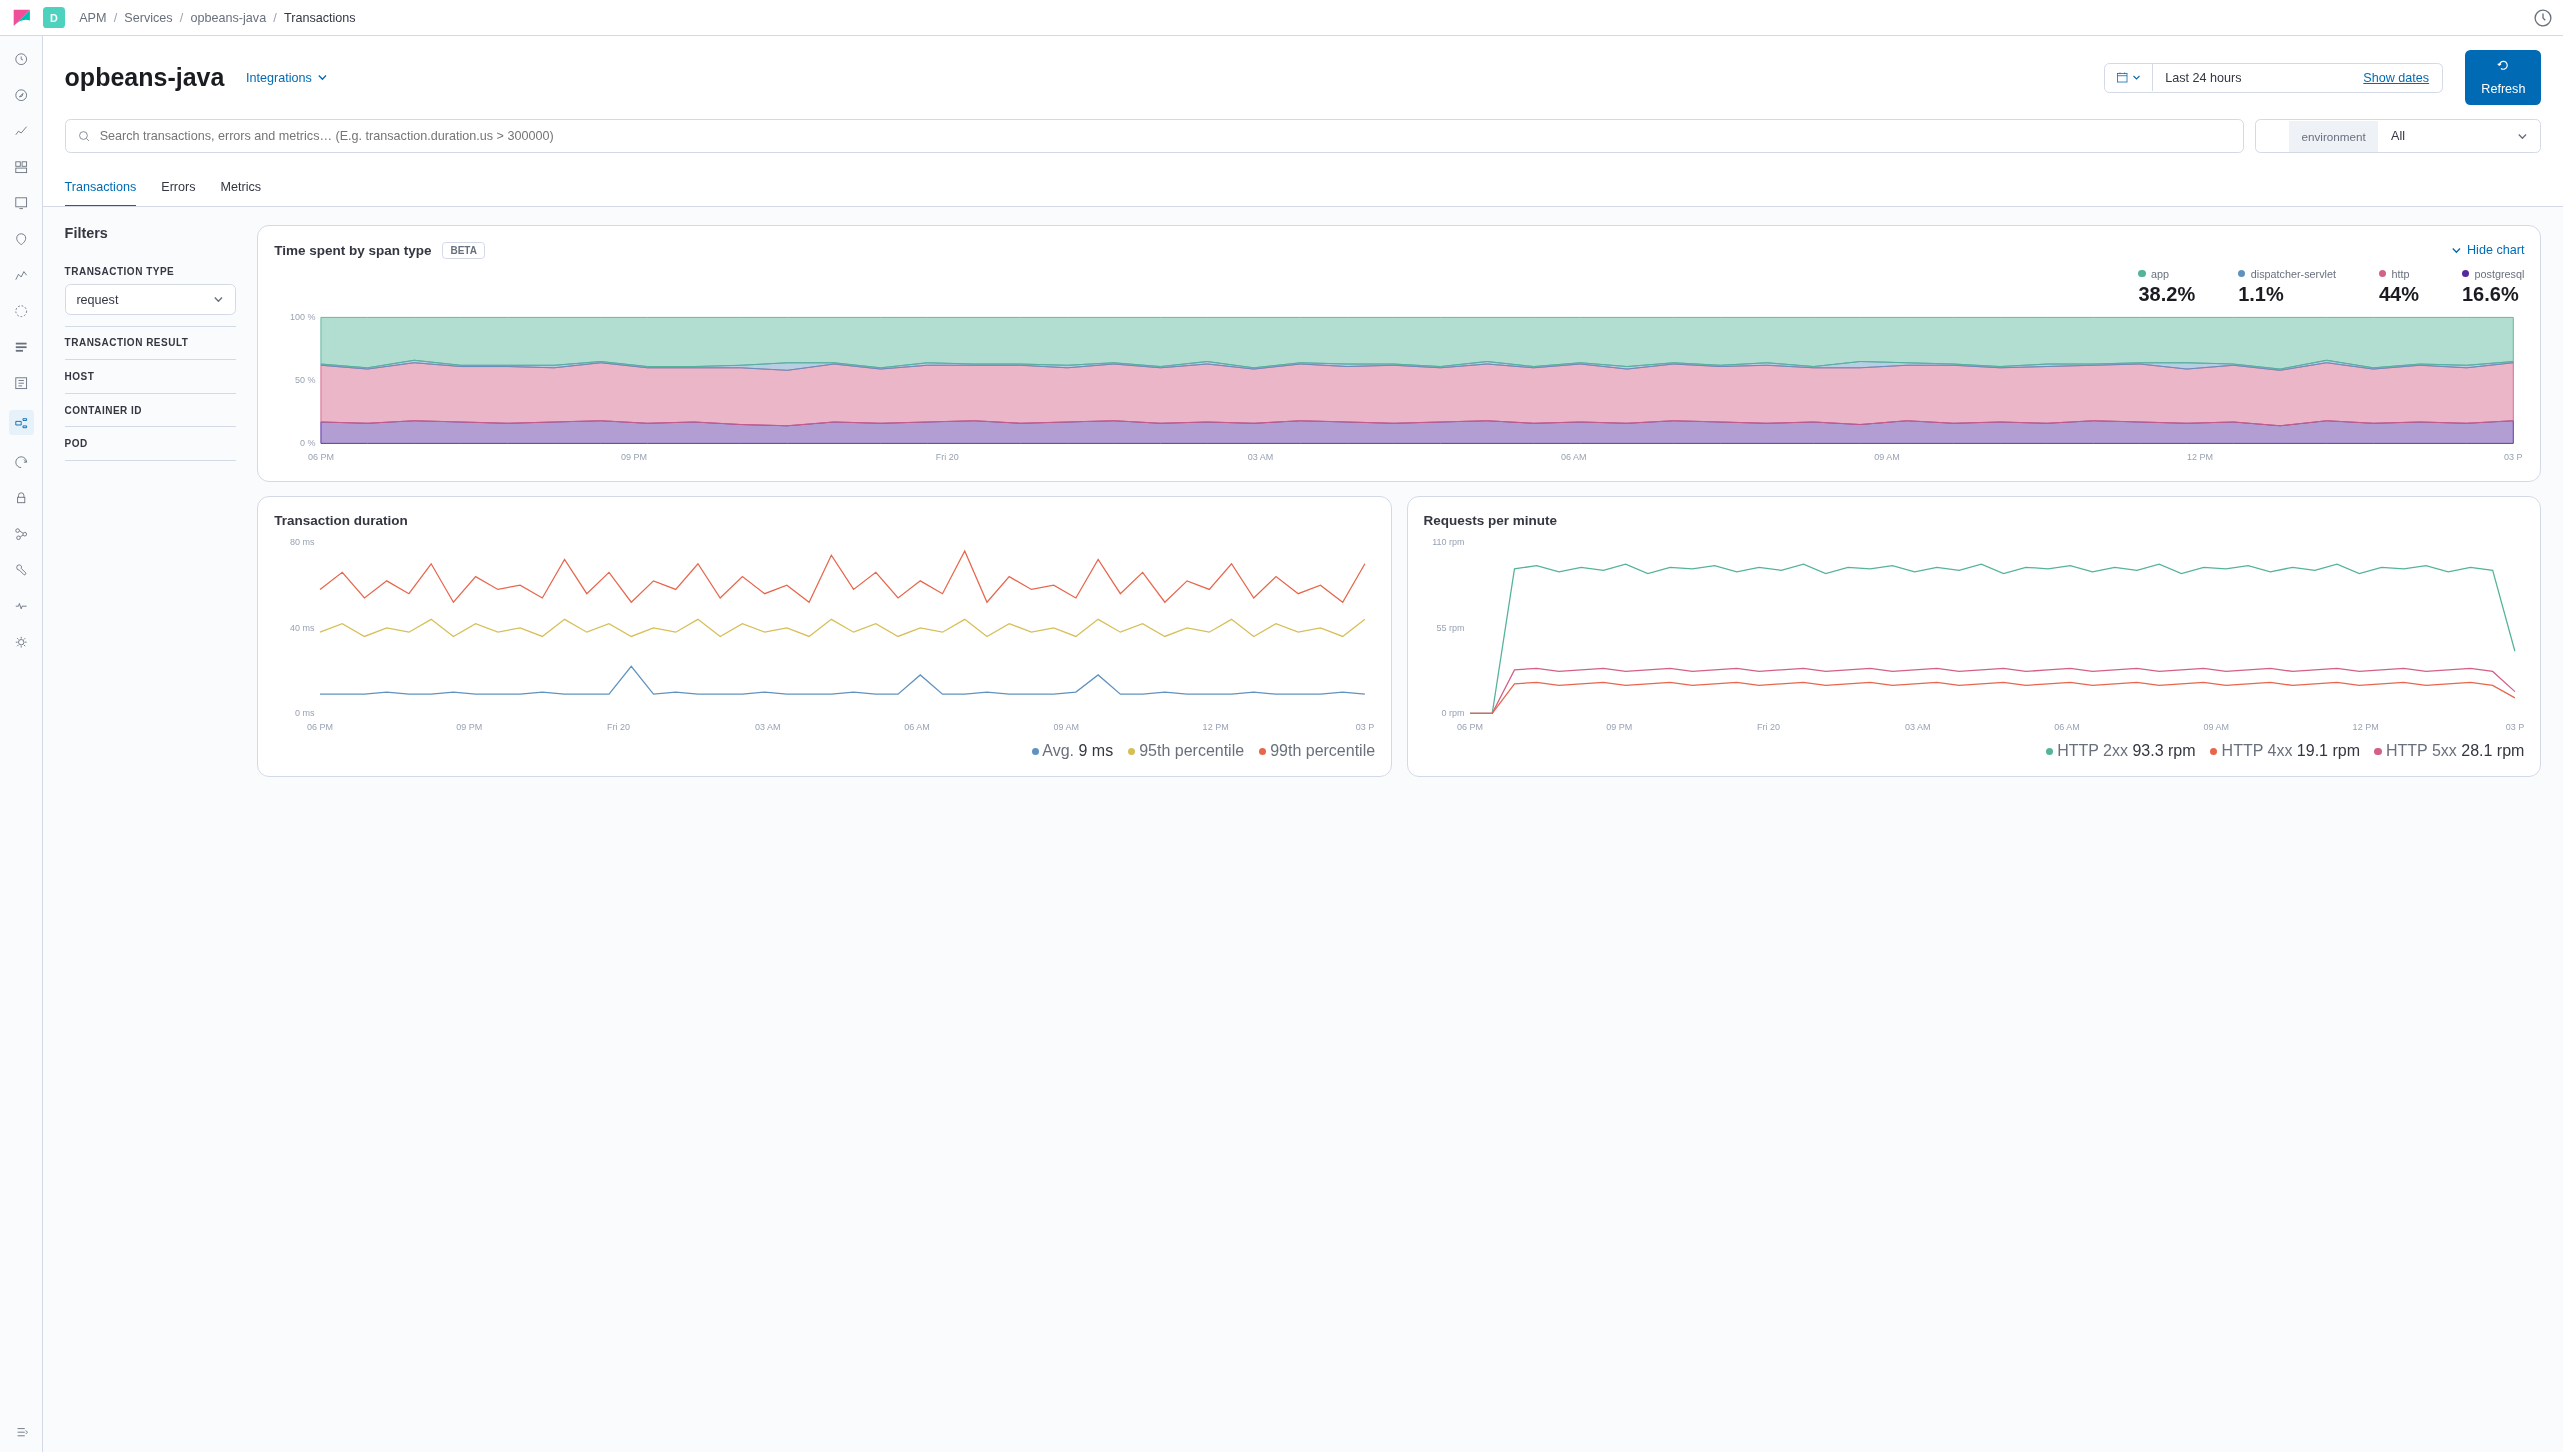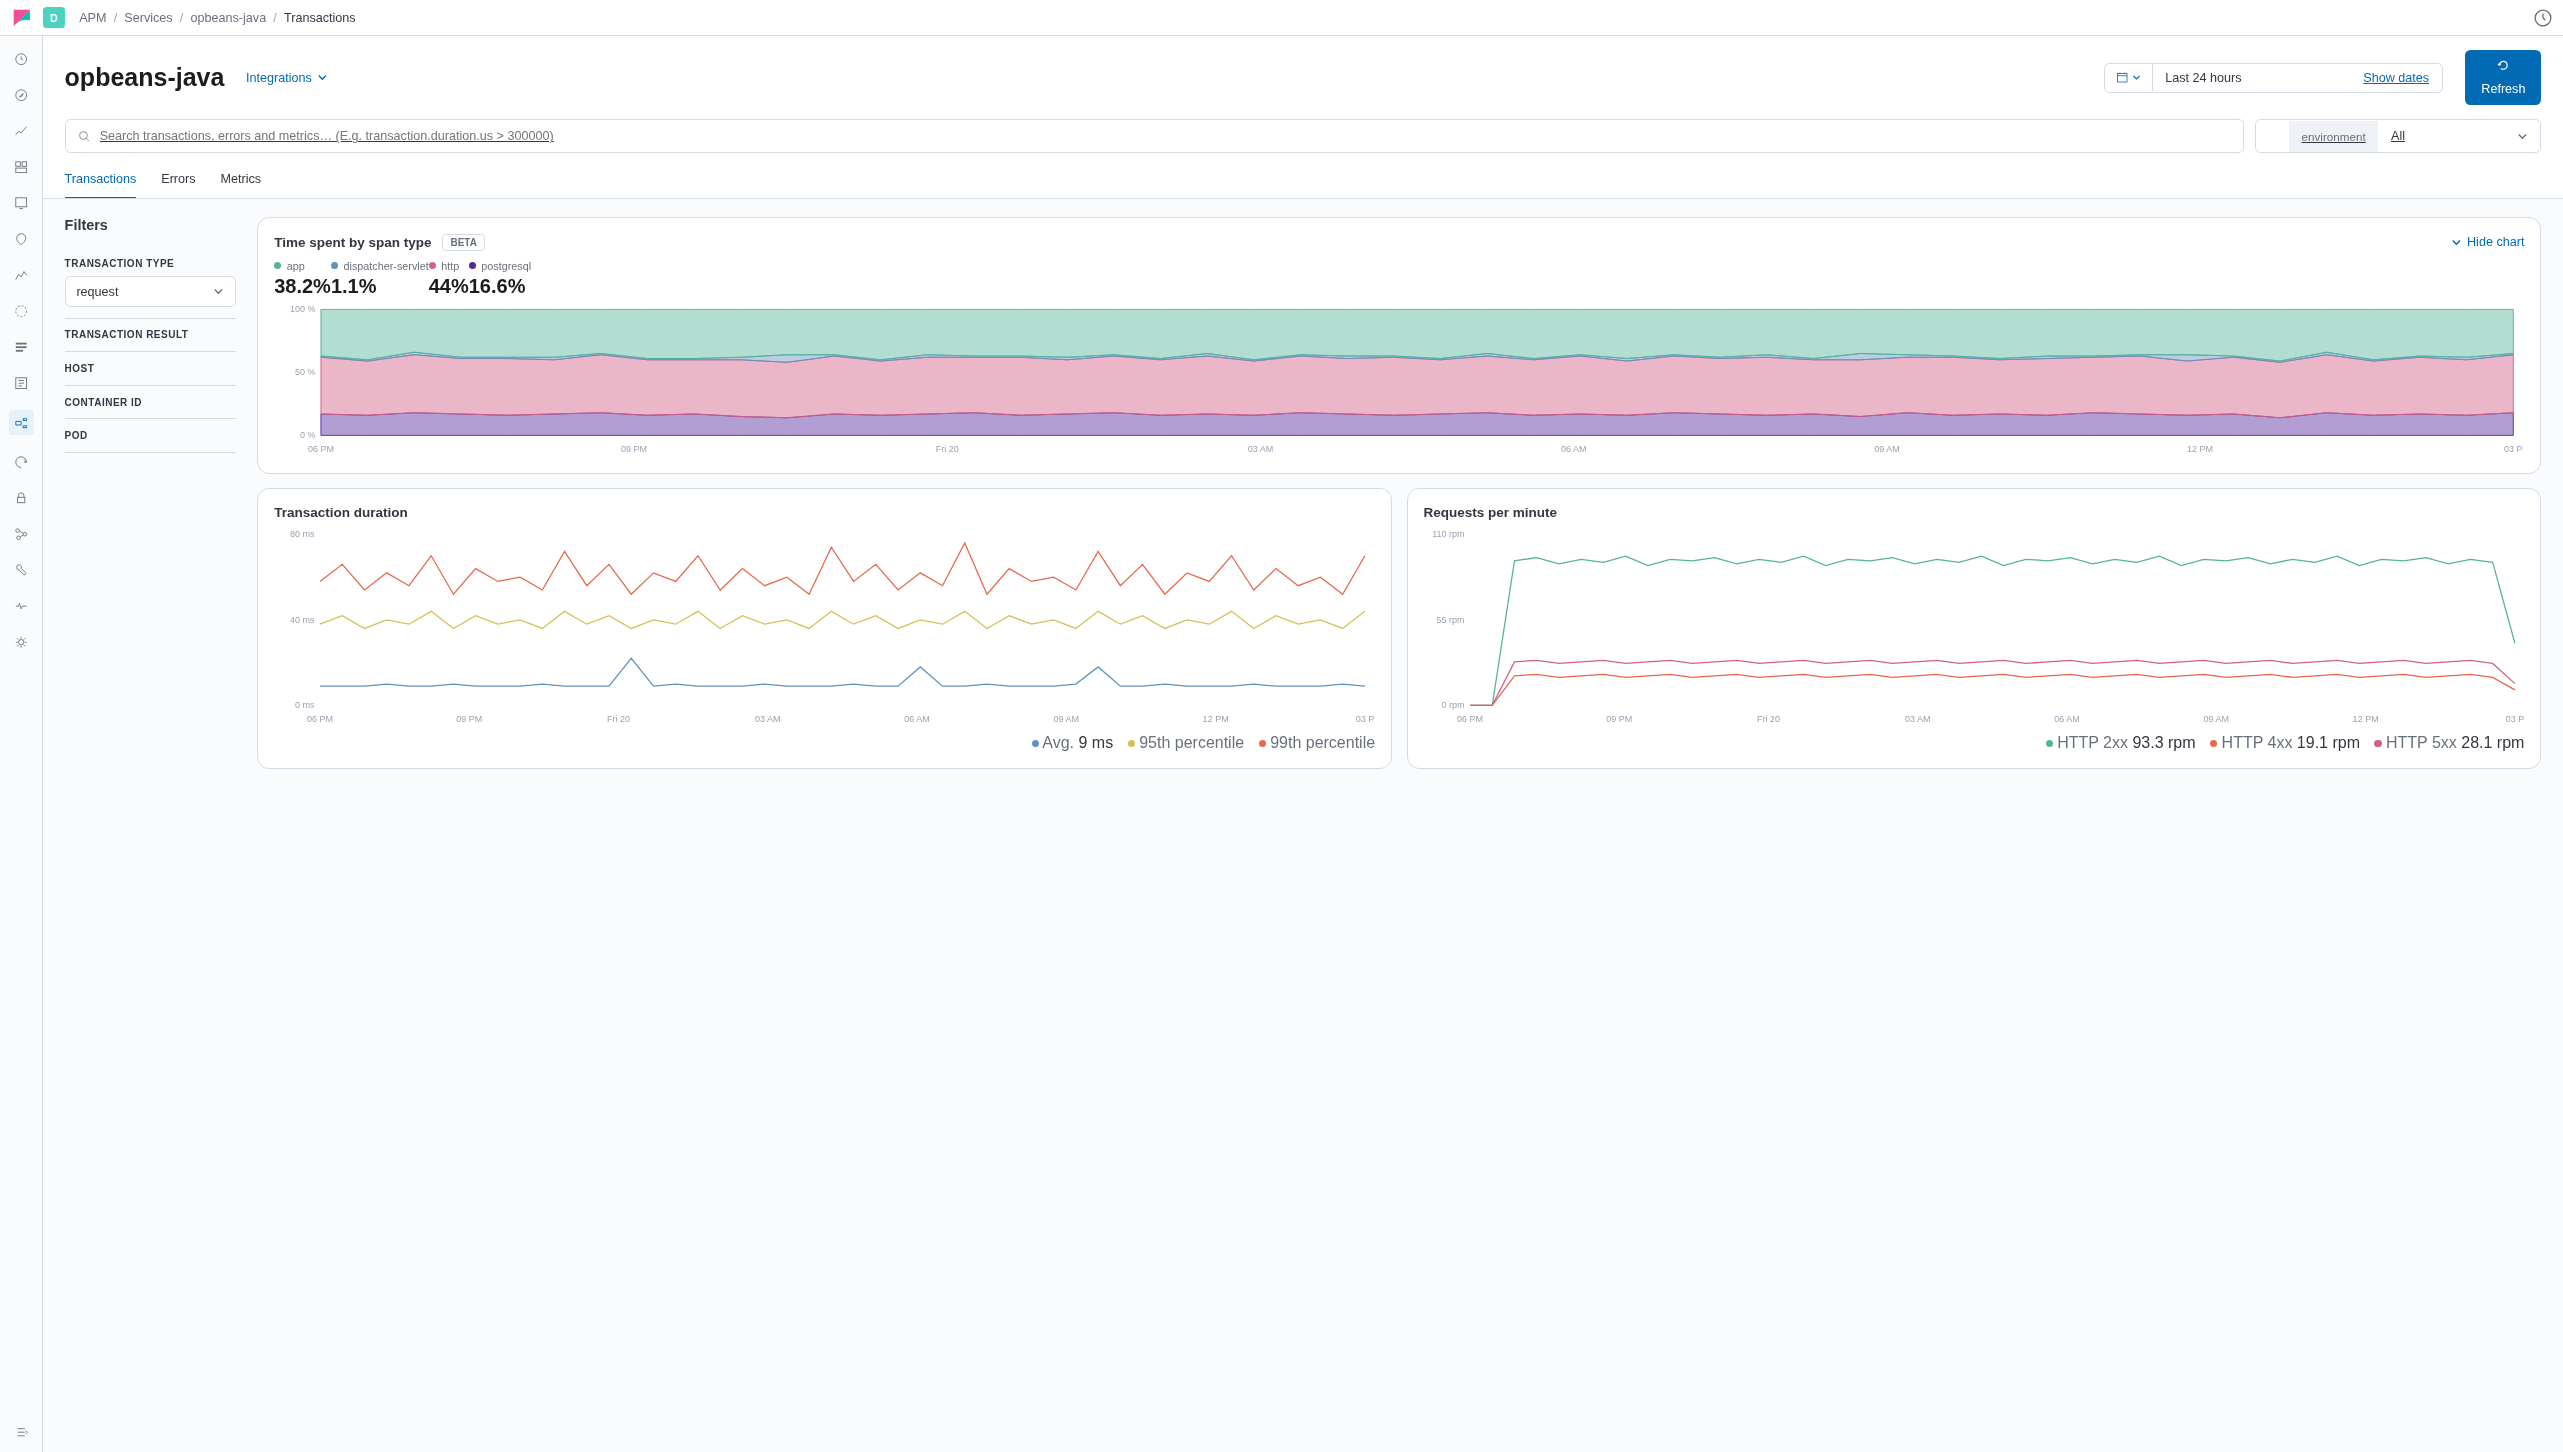--- a/index.html
+++ b/index.html
@@ -31,21 +31,21 @@
 .page-title { font-size: 25px; font-weight: 600; color: #1a1c21; }
 .integrations-btn { display: flex; align-items: center; gap: 5.4px; color: #006bb4; font-size: 12.6px; cursor: pointer; }
 .title-spacer { flex: 1; }
 .date-picker { display: flex; align-items: center; border: 0.9px solid #d3dae6; border-radius: 5.4px; overflow: hidden; background: #fff; }
 .date-icon-btn { padding: 7.2px 10.8px; border-right: 0.9px solid #d3dae6; color: #006bb4; display: flex; align-items: center; gap: 3.6px; }
 .date-text { padding: 7.2px 12.6px; flex: 1; min-width: 198px; }
 .show-dates { color: #006bb4; padding: 7.2px 12.6px; text-decoration: underline; }
 .refresh-btn { background: #006bb4; color: #fff; border: none; padding: 9px 16px; border-radius: 5.4px; font-size: 12.6px; font-weight: 500; display: flex; align-items: center; gap: 10px; cursor: pointer; margin-left: 1px; flex-direction: column; }
 
 
-.search-row { display: flex; gap: 10.8px; margin-bottom: 8px; text-decoration: underline; }
+.search-row { display: flex; gap: 10.8px; margin-bottom: 16px; }
 .search-input { flex: 1; display: flex; align-items: center; border: 0.9px solid #d3dae6; border-radius: 5.4px; background: #fff; padding: 9px 12.6px; gap: 9px; }
 .search-input input { border: none; outline: none; width: 100%; font-size: 12.6px; }
 .env-select { display: flex; align-items: center; border: 0.9px solid #d3dae6; border-radius: 5.4px; background: #fff; overflow: hidden; padding-left: 33px; }
 .env-label { background: #eef2f7; padding: 9px 12.6px; color: #69707d; font-size: 11.7px; }
 .env-value { padding: 9px 12.6px; min-width: 162px; display: flex; align-items: center; justify-content: space-between; }
 
 
 .tabs { display: flex; gap: 25px; }
 .tab { padding: 10.8px 0; color: #343741; font-size: 12.6px; cursor: pointer; border-bottom: 1.8px solid transparent; }
 .tab.active { color: #006bb4; border-bottom-color: #006bb4; font-weight: 500; }
@@ -60,21 +60,21 @@
 
 .charts { flex: 1; display: flex; flex-direction: column; gap: 14.4px; }
 .panel { background: #fff; border: 0.9px solid #d3dae6; border-radius: 12px; padding: 16px; }
 .panel-header { display: flex; align-items: center; gap: 10.8px; margin-bottom: 9px; }
 .panel-title { font-size: 13.5px; font-weight: 700; }
 .badge { font-size: 10px; font-weight: 600; border: 0.9px solid #d3dae6; border-radius: 3.6px; padding: 1.8px 7.2px; color: #69707d; }
 .panel-spacer { flex: 1; }
 .hide-chart { color: #006bb4; display: flex; align-items: center; gap: 5.4px; cursor: pointer; }
 
 
-.span-legend { display: flex; margin-bottom: 5.4px; }
+.span-legend { display: flex; gap: 43px; margin-bottom: 5.4px; justify-content: flex-end; }
 .span-col { display: flex; flex-direction: column; gap: 3.6px; }
 .legend-item { display: flex; align-items: center; gap: 5.4px; font-size: 10.8px; color: #69707d; }
 .dot { width: 7.2px; height: 7.2px; border-radius: 50%; }
 .span-value { font-size: 20px; font-weight: 700; color: #1a1c21; }
 
 
 .chart-row { display: flex; gap: 14.4px; }
 .chart-row .panel { flex: 1; }
 
 svg { display: block; }

